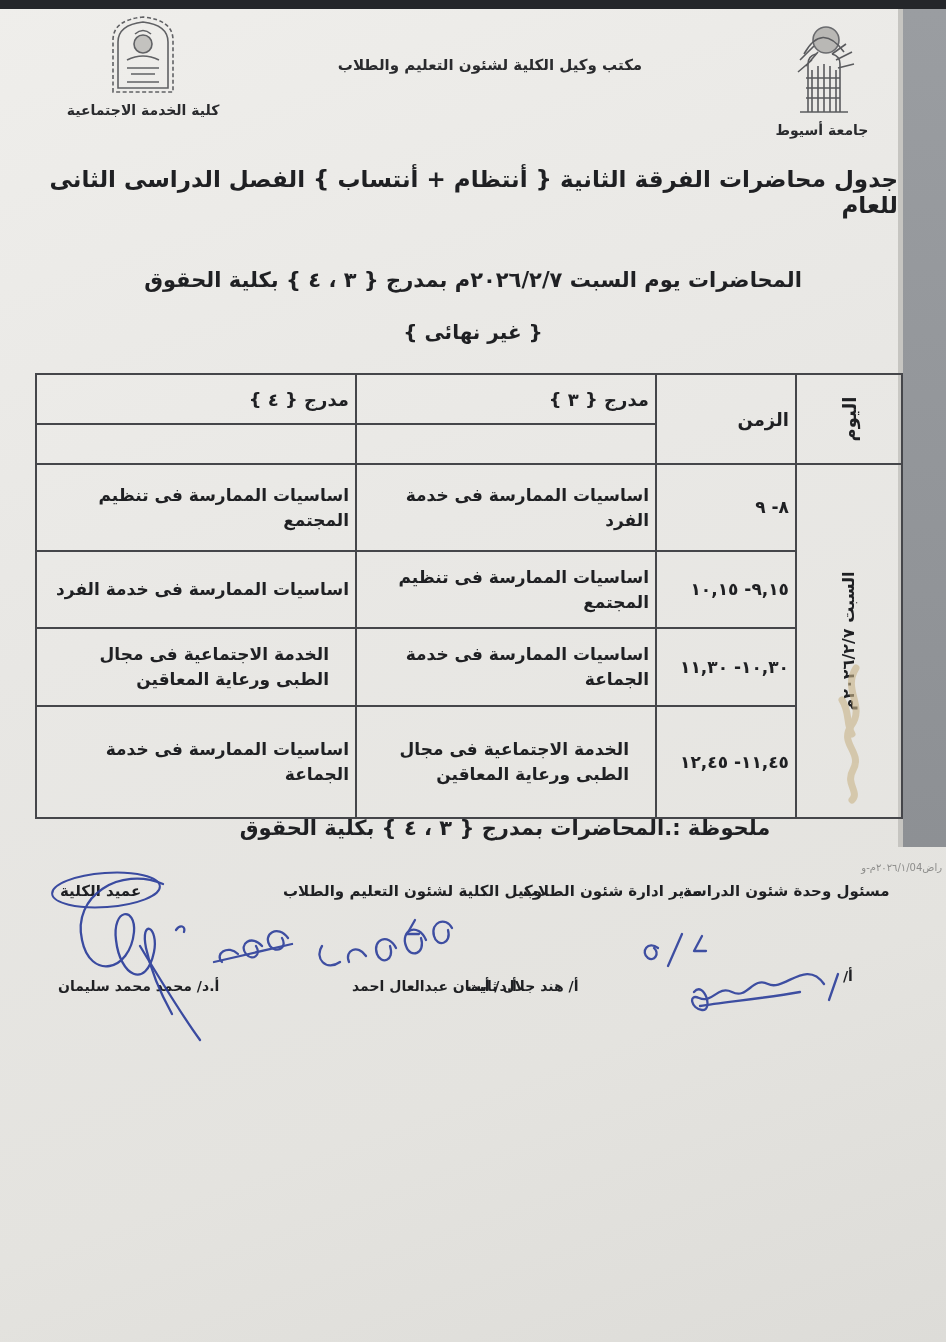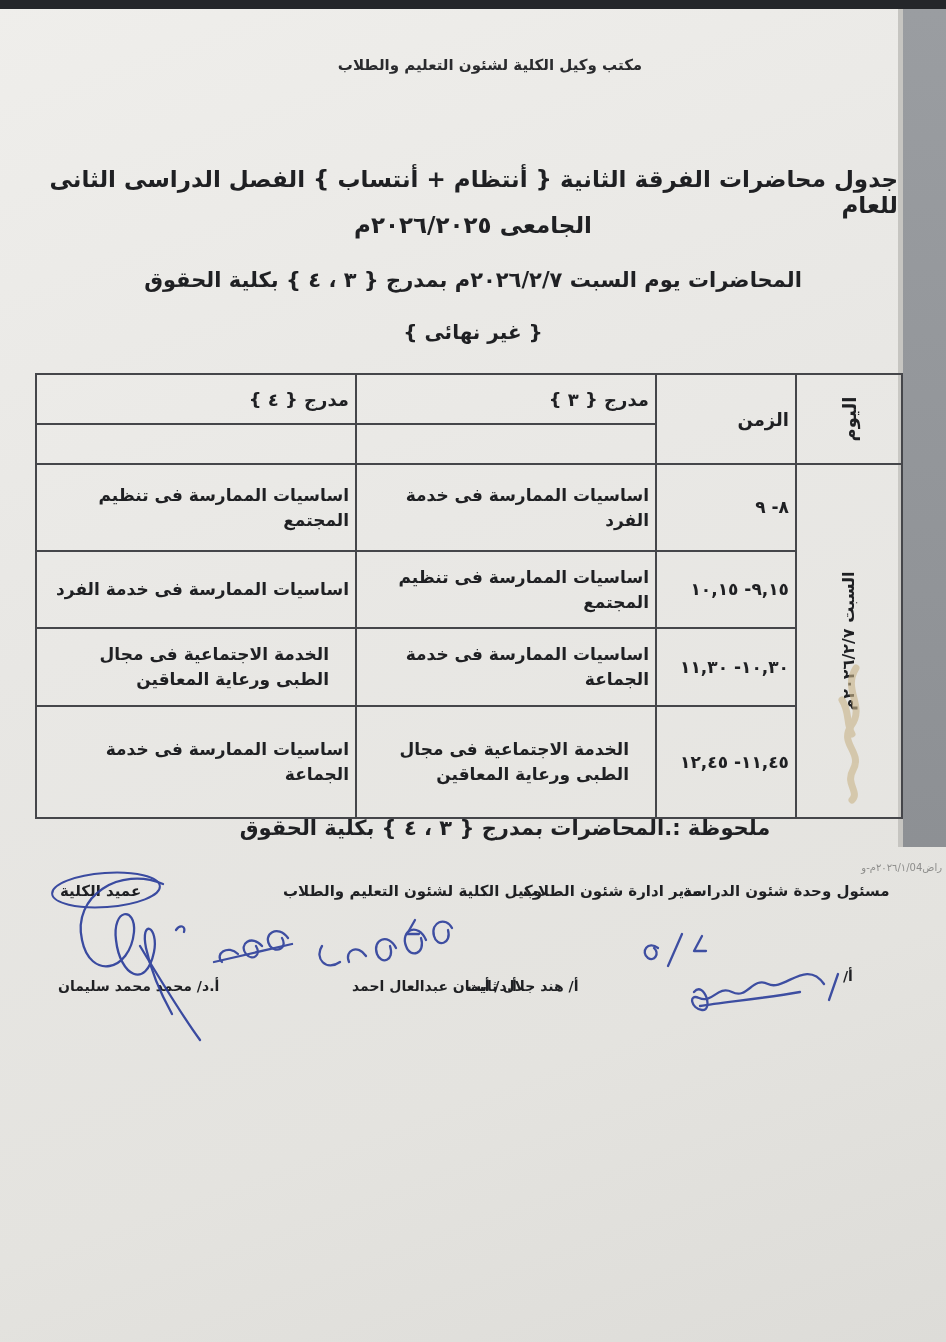--- a/index.html
+++ b/index.html
@@ -65,26 +65,51 @@
 </style>
 </head>
 <body>
 
 <div class="stage">
 
   <div class="topbar"></div>
   <div class="side-strip-edge"></div>
   <div class="side-strip"></div>
 
+  <div class="uni-block">
+    <svg width="104" height="96" viewBox="0 0 104 96">
+      <g stroke="#5a5b5e" fill="none" stroke-width="1.6">
+        <circle cx="56" cy="20" r="13" fill="#b9b8b5" stroke="#6a6b6e"></circle>
+        <path d="M30 40 L44 26 M36 46 L48 32 M28 52 L42 40 M62 34 L76 24 M66 40 L82 32 M68 48 L84 44"></path>
+        <path d="M34 34 Q52 2 74 32"></path>
+        <path d="M38 92 V44 Q38 36 46 34 M70 92 V44 Q70 36 62 34"></path>
+        <path d="M42 92 V50 M48 92 V46 M54 92 V44 M60 92 V46 M66 92 V50"></path>
+        <path d="M36 58 H70 M36 68 H70 M36 78 H70"></path>
+        <path d="M30 92 H78"></path>
+      </g>
+    </svg>
+    <div class="uni-name">جامعة أسيوط</div>
+  </div>
 
   <div class="office-title">مكتب وكيل الكلية لشئون التعليم والطلاب</div>
 
+  <div class="fac-block">
+    <svg width="76" height="84" viewBox="0 0 76 84">
+      <g stroke="#606164" fill="none" stroke-width="1.6">
+        <path d="M8 80 V28 Q8 8 38 5 Q68 8 68 28 V80 Z" stroke-dasharray="4 2.5"></path>
+        <path d="M13 76 V30 Q13 13 38 10 Q63 13 63 30 V76 Z"></path>
+        <circle cx="38" cy="32" r="9" fill="#c3c2bf"></circle>
+        <path d="M22 48 Q38 40 54 48 M22 56 H54 M26 62 H50 M22 70 H54"></path>
+        <path d="M30 22 Q38 15 46 22"></path>
+      </g>
+    </svg>
+    <div class="fac-name">كلية الخدمة الاجتماعية</div>
+  </div>
 
   <div class="title-l1">جدول محاضرات الفرقة الثانية  { أنتظام + أنتساب } الفصل الدراسى الثانى للعام</div>
-  <div class="title-l2">الجامعى ٢٠٢٦/٢٠٢٥م</div>
   <div class="title-l3">المحاضرات يوم السبت ٢٠٢٦/٢/٧م بمدرج {  ٣  ،  ٤  } بكلية الحقوق</div>
   <div class="title-l4">{ غير نهائى }</div>
 
   <table class="sched" dir="rtl">
     <colgroup>
       <col style="width:106px">
         <col style="width:140px">
         <col style="width:300px">
         <col style="width:320px">
     </colgroup>

